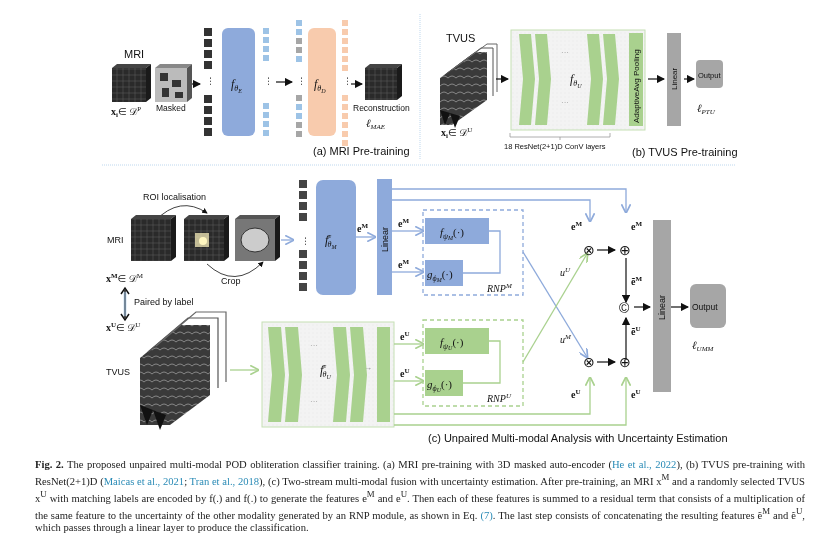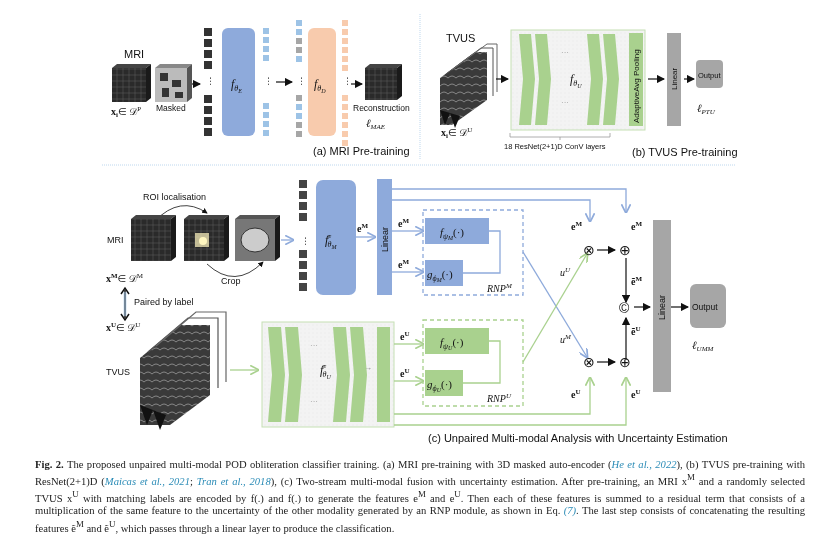--- a/index.html
+++ b/index.html
@@ -1,19 +1,19 @@
 <!DOCTYPE html>
 <html><head>
 <meta charset="utf-8">
 <style>
   html, body { margin:0; padding:0; background:#ffffff; }
   body { width:835px; height:536px; position:relative; overflow:hidden; font-family:"Liberation Sans", sans-serif; }
   #fig { position:absolute; left:0; top:0; width:835px; height:455px; }
   .caption { position:absolute; left:35px; top:459px; width:770px; font-family:"Liberation Serif", serif; font-size:10.6px; line-height:12.4px; color:#222; text-align:justify; }
-  .caption .lnk { color:#2a8bb6;font-style:italic; }
+  .caption .lnk { color:#2a8bb6; }
   .caption .b { font-weight:bold; }
   .sans { font-family:"Liberation Sans", sans-serif; }
   .serif { font-family:"Liberation Serif", serif; }
 </style>
 </head>
 <body>
 
 <svg id="fig" viewBox="0 0 835 455" xmlns="http://www.w3.org/2000/svg">
   <defs>
     <marker id="arBlk" markerWidth="7" markerHeight="7" refX="6" refY="3.5" orient="auto">

